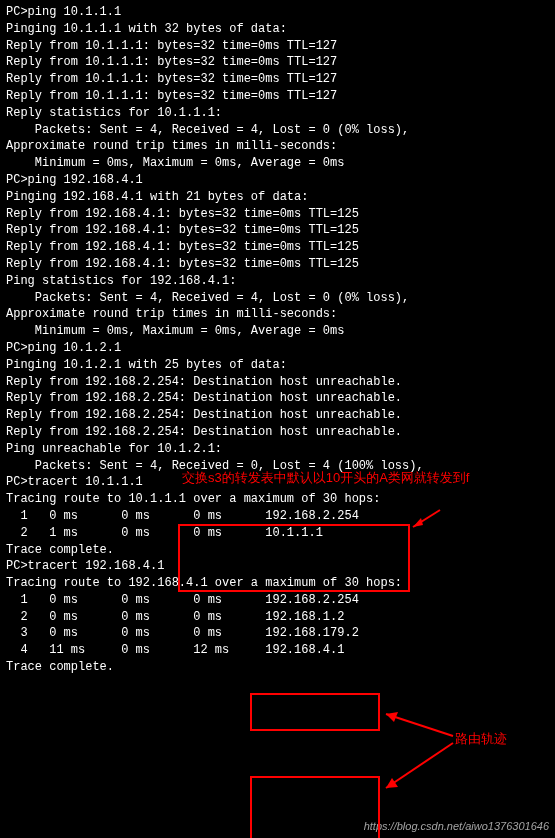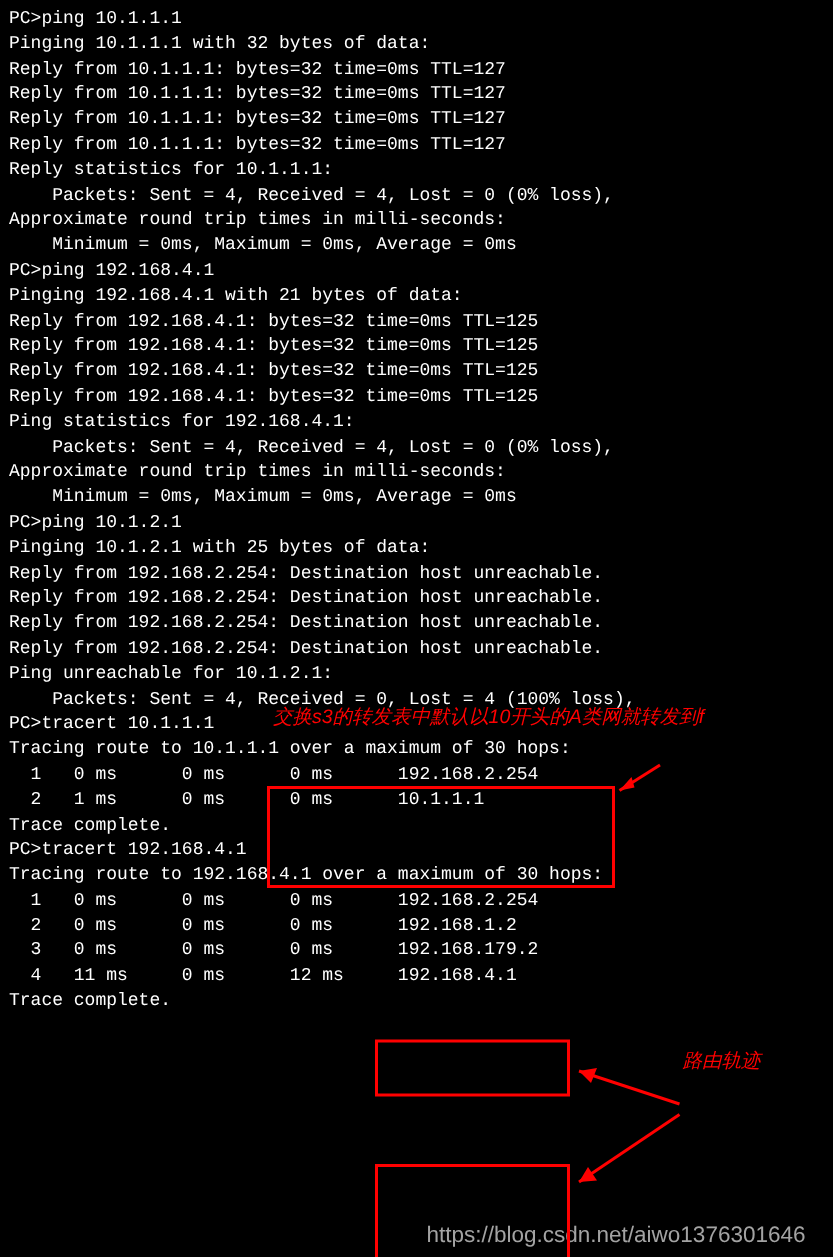--- a/index.html
+++ b/index.html
@@ -16,41 +16,41 @@
       overflow: hidden;
     }
     .line { white-space: pre; }
     .annotation-red {
       color: #ff0000;
       font-family: Arial, 'Microsoft YaHei', sans-serif;
       font-size: 13px;
       position: absolute;
       z-index: 10;
       line-height: 1.4;
-      font-style: italic;
     }
     .redbox {
       position: absolute;
       border: 2px solid #ff0000;
       z-index: 5;
       pointer-events: none;
     }
     .arrow {
       position: absolute;
       z-index: 8;
       pointer-events: none;
     }
     .watermark {
       position: absolute;
-      right: 18px;
+      right: 6px;
       bottom: 4px;
       color: #ccc;
       font-family: Arial, sans-serif;
-      font-size: 15px;
+      font-size: 11px;
       opacity: 0.8;
+      font-style: italic;
     }
   </style>
 </head>
 <body>
 
 <div class="line">PC&gt;ping 10.1.1.1</div>
 <div class="line"></div>
 <div class="line">Pinging 10.1.1.1 with 32 bytes of data:</div>
 <div class="line"></div>
 <div class="line">Reply from 10.1.1.1: bytes=32 time=0ms TTL=127</div>
@@ -115,21 +115,21 @@
 
 <div class="redbox" style="left:178px; top:524px; width:232px; height:68px;"></div>
 
 <svg class="arrow" style="left:405px; top:505px;" width="40" height="30">
   <line x1="35" y1="5" x2="8" y2="22" stroke="#ff0000" stroke-width="2"></line>
   <polygon points="8,22 16,13 18,20" fill="#ff0000"></polygon>
 </svg>
 
 <div class="redbox" style="left:250px; top:693px; width:130px; height:38px;"></div>
 
-<div class="annotation-red" style="left:455px; top:698px;">路由轨迹</div>
+<div class="annotation-red" style="left:455px; top:730px;">路由轨迹</div>
 
 <svg class="arrow" style="left:378px; top:708px;" width="80" height="32">
   <line x1="75" y1="28" x2="8" y2="6" stroke="#ff0000" stroke-width="2"></line>
   <polygon points="8,6 20,4 16,14" fill="#ff0000"></polygon>
 </svg>
 
 <svg class="arrow" style="left:378px; top:740px;" width="80" height="55">
   <line x1="75" y1="3" x2="8" y2="48" stroke="#ff0000" stroke-width="2"></line>
   <polygon points="8,48 20,47 14,38" fill="#ff0000"></polygon>
 </svg>

